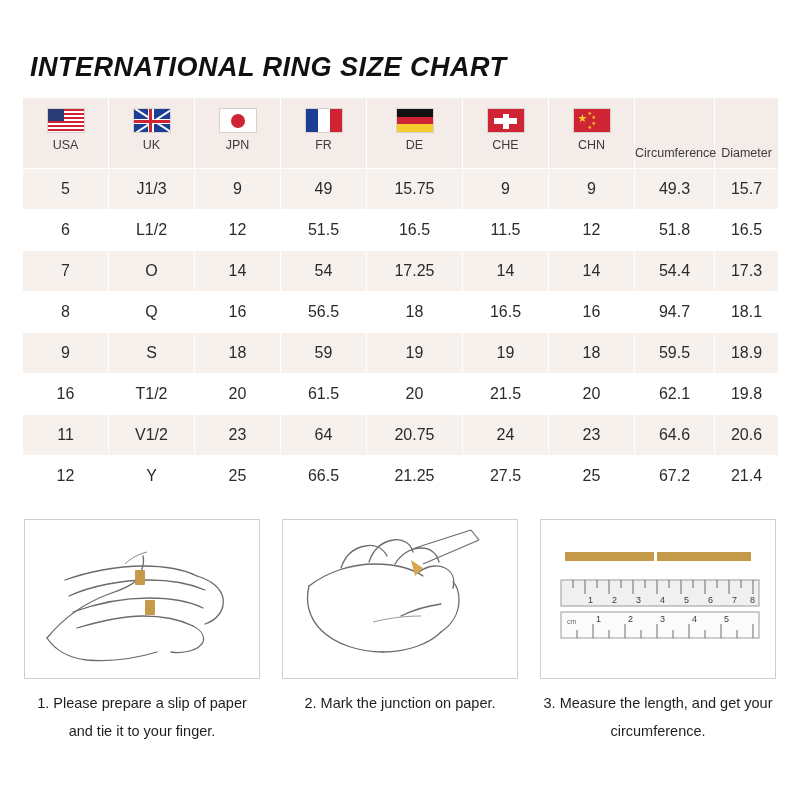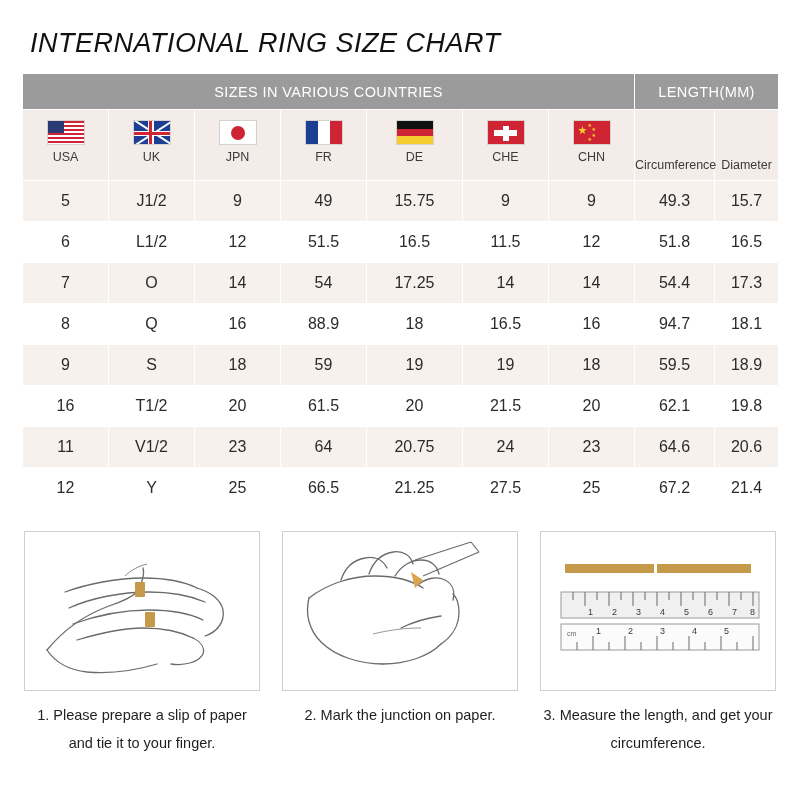--- a/index.html
+++ b/index.html
@@ -16,25 +16,25 @@
   }
   .page {
     position: relative;
     width: 800px;
     height: 800px;
     box-sizing: border-box;
     padding: 0 22px;
   }
   .title {
     font-size: 27px;
-    font-weight: normal;
+    font-weight: bold;
     font-style: italic;
     letter-spacing: 0.5px;
     color: #111111;
-    padding: 28px 0 14px 8px;
+    padding: 52px 0 14px 8px;
   }
   table.chart {
     width: 756px;
     border-collapse: collapse;
     table-layout: fixed;
   }
   table.chart td, table.chart th {
     border: 1px solid #ffffff;
     text-align: center;
     vertical-align: middle;
@@ -174,24 +174,20 @@
         <col style="width:86px">
         <col style="width:86px">
       <col style="width:86px">
         <col style="width:96px">
         <col style="width:86px">
       <col style="width:86px">
         <col style="width:80px">
         <col style="width:64px">
     </colgroup>
     <thead>
-      <tr>
-        <th class="hdr-band" colspan="7">SIZES IN VARIOUS COUNTRIES</th>
-        <th class="hdr-band" colspan="2">LENGTH(MM)</th>
-      </tr>
       <tr class="flagrow">
         <td>
           <div class="flagcell-inner">
             <div class="flag usa"></div>
             <div class="ctry-label">USA</div>
           </div>
         </td>
         <td>
           <div class="flagcell-inner">
             <div class="flag uk">
@@ -242,21 +238,21 @@
             <div class="ctry-label">CHN</div>
           </div>
         </td>
         <td class="lenhead">Circumference</td>
         <td class="lenhead">Diameter</td>
       </tr>
     </thead>
     <tbody class="data">
       <tr class="odd">
         <td>5</td>
-        <td>J1/2</td>
+        <td>J1/3</td>
         <td>9</td>
         <td>49</td>
         <td>15.75</td>
         <td>9</td>
         <td>9</td>
         <td>49.3</td>
         <td>15.7</td>
       </tr>
       <tr class="even">
         <td>6</td>
@@ -277,21 +273,21 @@
         <td>17.25</td>
         <td>14</td>
         <td>14</td>
         <td>54.4</td>
         <td>17.3</td>
       </tr>
       <tr class="even">
         <td>8</td>
         <td>Q</td>
         <td>16</td>
-        <td>88.9</td>
+        <td>56.5</td>
         <td>18</td>
         <td>16.5</td>
         <td>16</td>
         <td>94.7</td>
         <td>18.1</td>
       </tr>
       <tr class="odd">
         <td>9</td>
         <td>S</td>
         <td>18</td>

